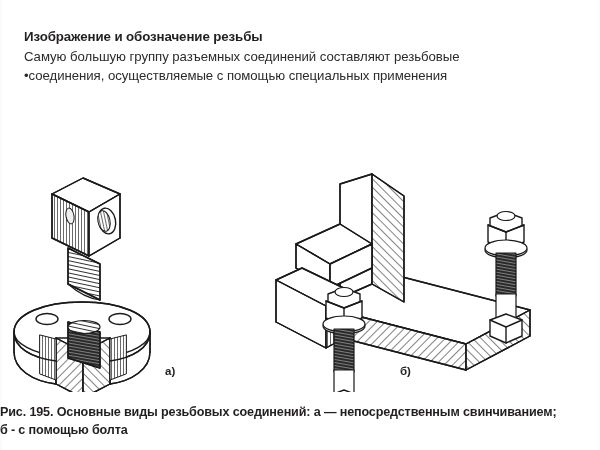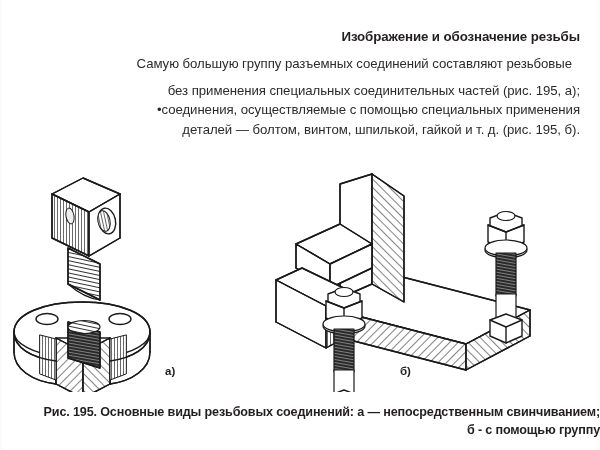--- a/index.html
+++ b/index.html
@@ -8,42 +8,41 @@
     background: #ffffff;
   }
   #page {
     position: relative;
     width: 600px;
     height: 450px;
     background: #ffffff;
     overflow: hidden;
     font-family: "Liberation Sans", sans-serif;
     color: #231f20;
-    text-align: right;
   }
   
   #text-block {
     position: absolute;
     left: 24px;
     top: 27px;
     width: 556px;
   }
   #doc-title {
     font-size: 13.3px;
     font-weight: bold;
     line-height: 19px;
     letter-spacing: -0.1px;
     margin: 0 0 1px 0;
     color: #231f20;
   }
   .para {
     font-size: 13.2px;
     line-height: 19.2px;
     letter-spacing: -0.05px;
-    margin: 8px;
+    margin: 0;
     color: #2b2b2b;
   }
   .bullet-line {
     font-size: 13.2px;
     line-height: 19.2px;
     letter-spacing: -0.05px;
     margin: 0;
     color: #2b2b2b;
   }
   .bullet-dot {
@@ -54,21 +53,21 @@
     position: absolute;
     left: 0;
     top: 172px;
     width: 600px;
     height: 220px;
   }
   #figure-svg { display: block; }
   
   #caption {
     position: absolute;
-    left: 15px;
+    left: 0;
     top: 404px;
     width: 585px;
     font-size: 12.6px;
     font-weight: bold;
     line-height: 17.5px;
     letter-spacing: -0.15px;
     color: #231f20;
   }
   
   #edge-left {
@@ -87,24 +86,22 @@
 
   <div id="edge-left"></div>
   <div id="edge-right"></div>
 
   <div id="text-block">
 
     <div id="doc-title">Изображение и обозначение резьбы</div>
 
     <p class="para">Самую большую группу разъемных соединений составляют резьбовые</p>
 
-    <p class="bullet-line">без применения специальных соединительных частей (рис. 195, а);</p>
 
     <p class="bullet-line"><span class="bullet-dot">•</span><span>соединения, осуществляемые с помощью специальных применения</span></p>
-    <p class="bullet-line">деталей — болтом, винтом, шпилькой, гайкой и т. д. (рис. 195, б).</p>
 
   </div>
 
   <div id="figure-area">
     <svg id="figure-svg" width="600" height="220" viewBox="0 0 600 220">
       <defs>
         <pattern id="hatch45" width="6" height="6" patternUnits="userSpaceOnUse" patternTransform="rotate(45)">
           <rect width="6" height="6" fill="#ffffff"></rect>
           <line x1="0" y1="0" x2="0" y2="6" stroke="#1a1a1a" stroke-width="1.1"></line>
         </pattern>
@@ -276,16 +273,16 @@
           <line x1="506" y1="155" x2="506" y2="171"></line>
         </g>
 
         <text x="400" y="203" font-family="Liberation Sans, sans-serif" font-size="11.5" font-weight="bold" fill="#231f20" stroke="none">б)</text>
       </g>
     </svg>
   </div>
 
   <div id="caption">
     <div>Рис. 195. Основные виды резьбовых соединений: а — непосредственным свинчиванием;</div>
-    <div>б - с помощью группу</div>
+    <div>б - с помощью болта</div>
   </div>
 
 </div>
 
 </body></html>

